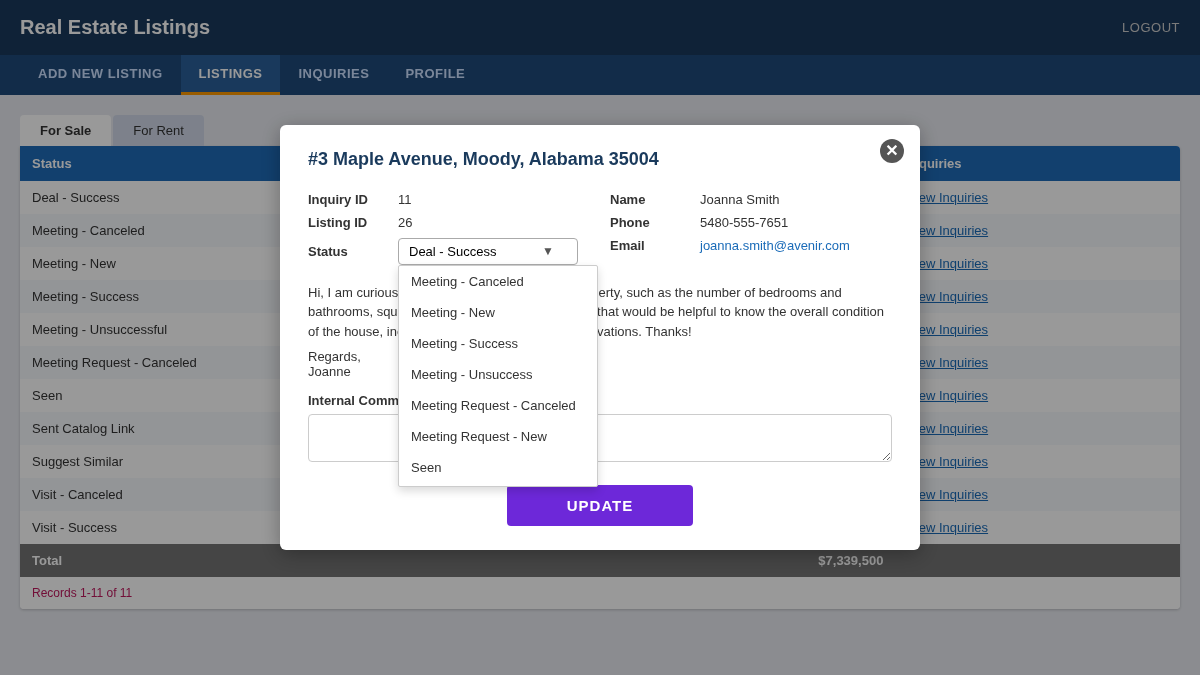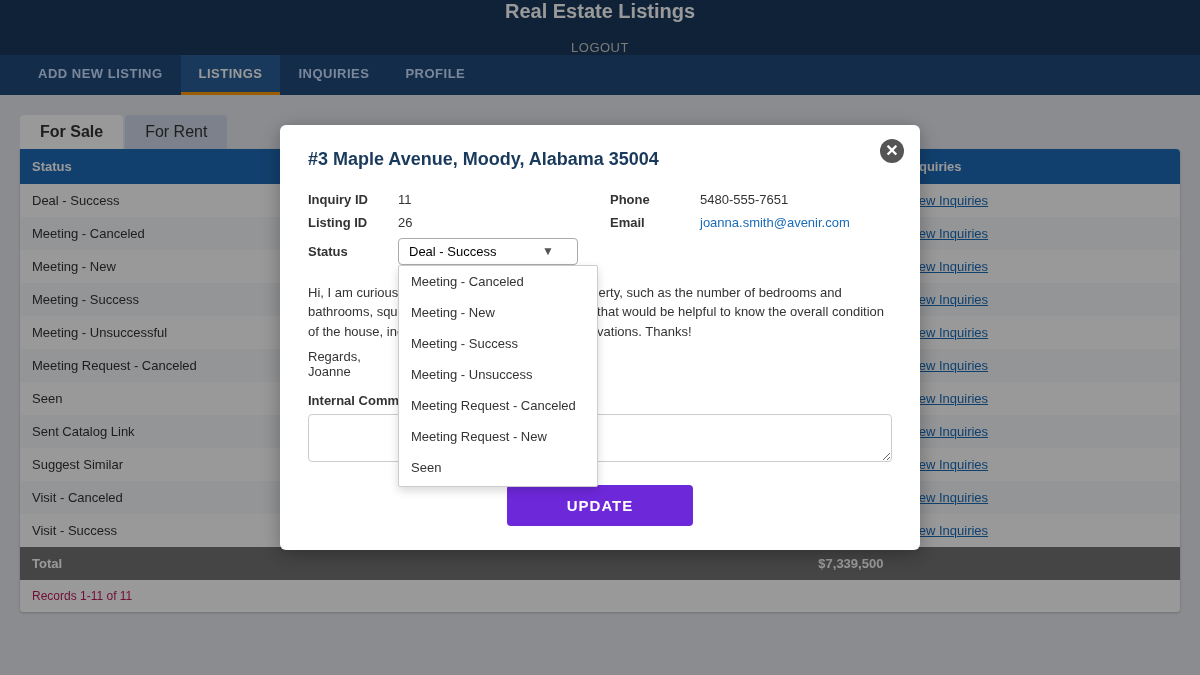--- a/index.html
+++ b/index.html
@@ -6,21 +6,20 @@
     body { font-family: Arial, sans-serif; font-size: 14px; background: #e8eaf0; }
 
     
     .header {
       background: #1a3a5c;
       padding: 0 20px;
       display: flex;
       align-items: center;
       justify-content: space-between;
       height: 55px;
-      flex-direction: column;
     }
     .header-title {
       color: #fff;
       font-size: 20px;
       font-weight: bold;
     }
     .header-logout {
       color: #ccc;
       font-size: 13px;
       cursor: pointer;
@@ -55,21 +54,21 @@
     
     .main { padding: 20px; position: relative; }
 
     
     .tabs { display: flex; margin-bottom: 0; }
     .tab {
       padding: 8px 20px;
       background: #d0d8e8;
       border-radius: 4px 4px 0 0;
       cursor: pointer;
-      font-size: 16px;
+      font-size: 13px;
       color: #333;
       margin-right: 2px;
     }
     .tab.active { background: #fff; font-weight: bold; }
 
     
     .table-container {
       background: #fff;
       border-radius: 0 4px 4px 4px;
       overflow: hidden;
@@ -366,20 +365,24 @@
                   <div class="dd-item">Seen</div>
                   <div class="dd-item">Sent Catalog Link</div>
                 </div>
             </div>
           </div>
         </div>
       </div>
 
       <div>
         <div class="field-row">
+          <span class="field-label">Name</span>
+          <span class="field-value">Joanna Smith</span>
+        </div>
+        <div class="field-row">
           <span class="field-label">Phone</span>
           <span class="field-value">5480-555-7651</span>
         </div>
         <div class="field-row">
           <span class="field-label">Email</span>
           <span class="field-value email">joanna.smith@avenir.com</span>
         </div>
       </div>
     </div>
 

